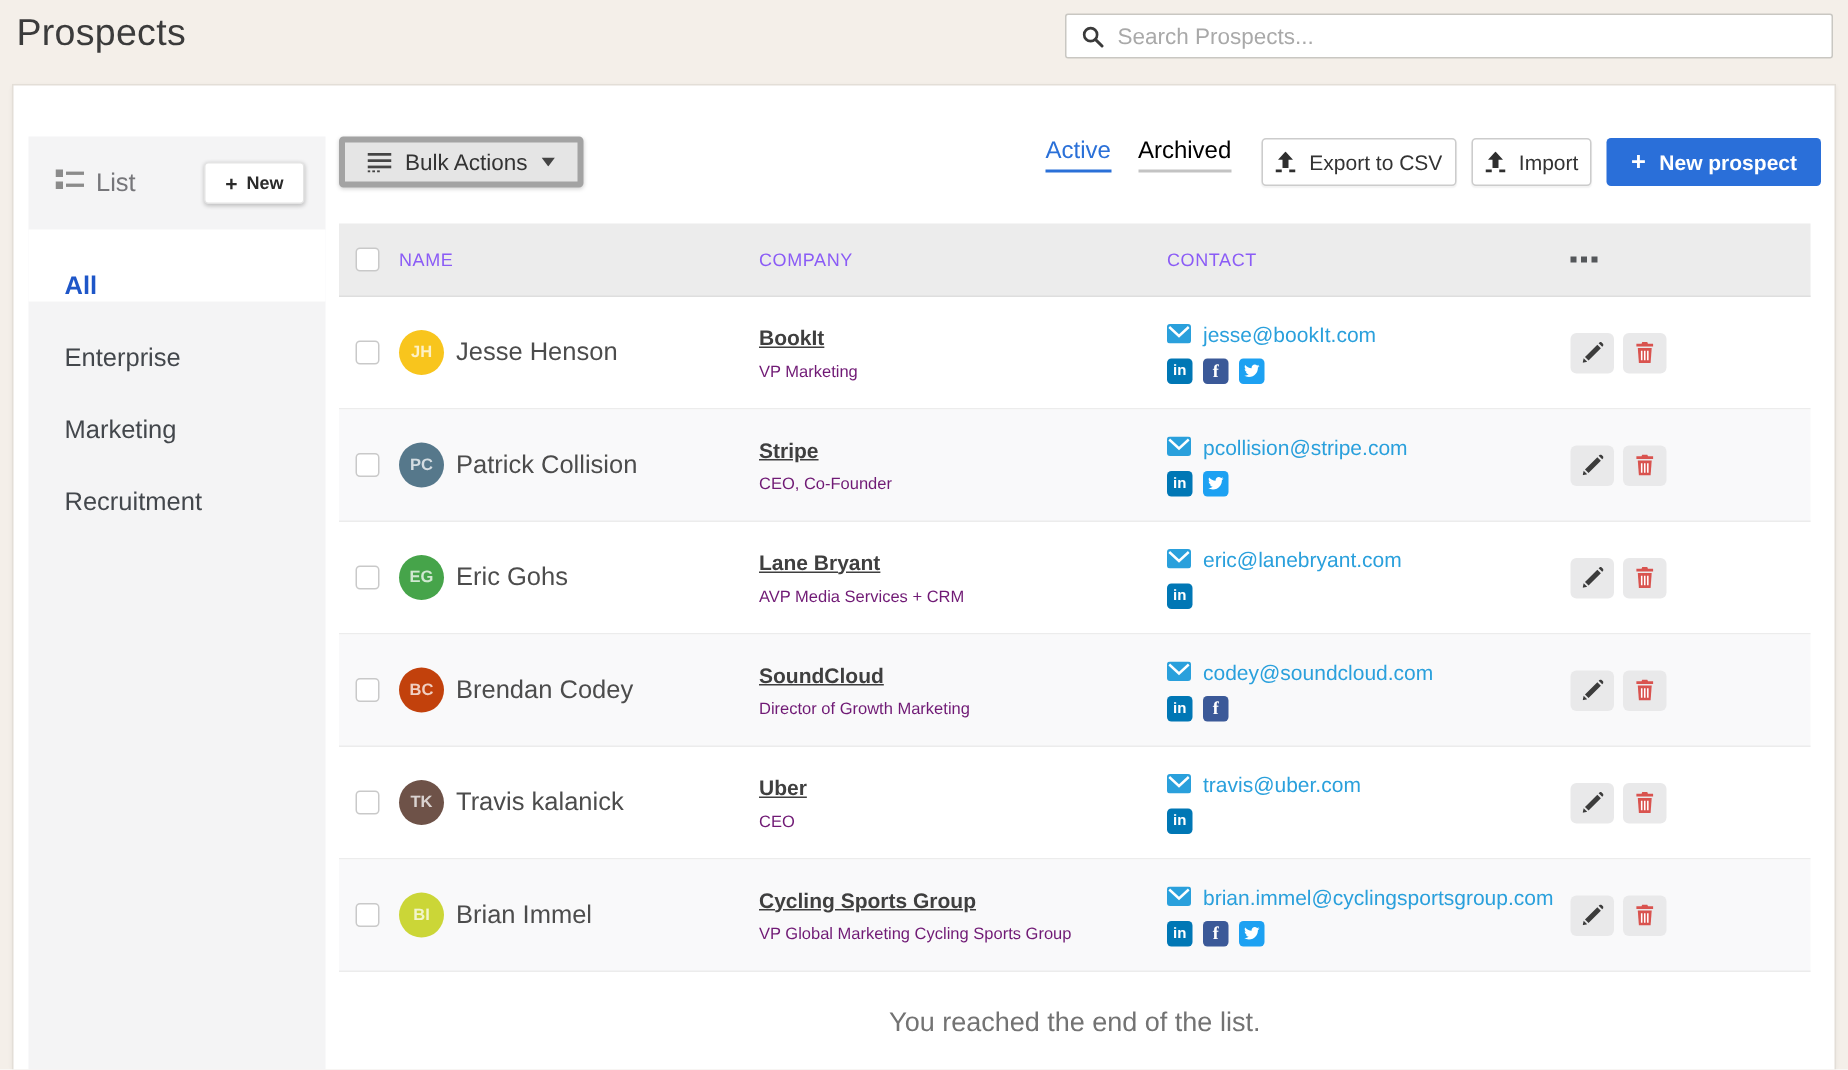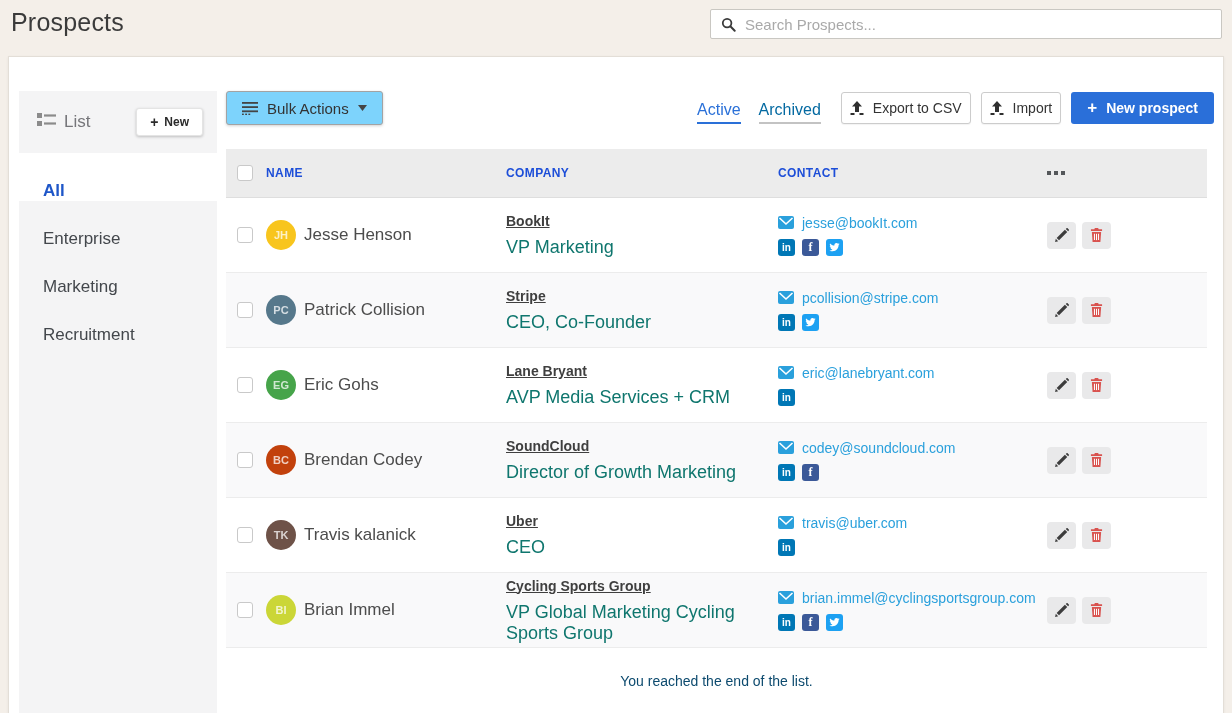--- a/index.html
+++ b/index.html
@@ -25,59 +25,59 @@
   .sidebar-head { height:62px; display:flex; align-items:center; justify-content:space-between; padding:0 14px 0 18px; }
   .sidebar-title-wrap { display:flex; gap:8px; font-size:17px; color:#76767a; }
   .new-btn { display:flex; align-items:center; gap:6px; background:#fff; border:1px solid #e4e4e4; border-radius:3px;
     box-shadow:0 1px 3px rgba(0,0,0,.22); padding:6px 13px; font-size:12px; font-weight:700; color:#2b2b2b; cursor:pointer; font-family:inherit; }
   .new-btn .plus { font-size:14px; font-weight:700; line-height:10px; }
   .sidebar-item { height:48px; display:flex; align-items:flex-end; padding:0 24px; font-size:17px; color:#43474c; cursor:pointer; }
   .sidebar-item.active { background:#fff; color:#1e56c8; font-weight:700; }
   
   .main { position:absolute; left:217px; right:9px; top:34px; bottom:0; }
   .toolbar { height:34px; display:flex; align-items:center; }
-  .bulk-btn { display:flex; align-items:center; gap:9px; height:34px; padding:0 15px; background:#7dd3fc;
-    border:1px solid #a3a3a3; border-radius:3px; box-shadow:0 1px 3px rgba(0,0,0,.18); font-size:15px; color:#333; cursor:pointer; font-family:inherit; }
-  .toolbar-right { margin-left:auto; display:flex; align-items:flex-end; gap:10px; }
+  .bulk-btn { display:flex; align-items:center; gap:9px; height:34px; padding:0 15px; background:#e5e5e5;
+    border:4px solid #a3a3a3; border-radius:3px; box-shadow:0 1px 3px rgba(0,0,0,.18); font-size:15px; color:#333; cursor:pointer; font-family:inherit; }
+  .toolbar-right { margin-left:auto; display:flex; align-items:flex-start; gap:10px; }
   .tabs { display:flex; gap:18px; margin-right:10px; }
   .tab { font-size:16px; padding-bottom:3px; border-bottom:2px solid transparent; cursor:pointer; }
   .tab.active { color:#2a70d8; border-bottom-color:#2a70d8; }
-  .tab.inactive { color:#0369a1; border-bottom-color:#c3c3c3; }
+  .tab.inactive { color:#000000; border-bottom-color:#c3c3c3; }
   .btn-light { display:flex; align-items:center; gap:9px; height:32px; padding:0 8px; background:#fff;
     border:1px solid #ccc; border-radius:3px; font-size:14px; color:#333; cursor:pointer; box-shadow:0 1px 1px rgba(0,0,0,.05); font-family:inherit; }
   .btn-primary { display:flex; align-items:center; gap:9px; height:32px; padding:0 16px; background:#2a6fd9;
     border:none; border-radius:3px; font-size:14px; font-weight:700; color:#fff; cursor:pointer; font-family:inherit; }
   .btn-primary .plus { font-size:17px; font-weight:700; line-height:10px; }
   
   .table { margin-top:24px; margin-right:7px; }
   .thead, .row { display:grid; grid-template-columns:40px 240px 272px 269px 1fr; align-items:center; }
-  .thead { height:49px; background:#ececec; font-size:12px; font-weight:700; color:#1d4ed8; letter-spacing:.4px; border-bottom:1px solid #dedede; }
+  .thead { height:49px; background:#ececec; font-size:12px; font-weight:400; color:#8b5cf6; letter-spacing:.4px; border-bottom:1px solid #dedede; }
   .check-cell { padding-left:11px; }
   .checkbox { display:block; width:16px; height:16px; background:#fff; border:1px solid #c9c9c9; border-radius:3px; cursor:pointer; }
   .dots { display:flex; gap:3px; }
   .dots i { width:4px; height:4px; background:#54575a; display:block; }
   .row { height:75px; background:#fff; border-bottom:1px solid #ececec; }
   .row.alt { background:#f9f9fa; }
   .cell-name { display:flex; align-items:center; gap:8px; }
   .avatar { width:30px; height:30px; border-radius:50%; display:flex; align-items:center; justify-content:center;
     font-size:11px; font-weight:700; color:rgba(255,255,255,.75); flex:0 0 auto; }
   .pname { font-size:17px; color:#4c4c4c; }
   .company-link { font-size:14px; font-weight:700; color:#3f3f3f; text-decoration:underline; cursor:pointer; }
-  .company-title { font-size:18px; color:#0f766e; margin-top:7px; }
+  .company-title { font-size:11px; color:#701a75; margin-top:7px; }
   .email-line { display:flex; align-items:center; gap:8px; font-size:14px; color:#2aa0dc; cursor:pointer; }
   .social-line { display:flex; gap:7px; margin-top:8px; }
   .social { width:17px; height:17px; border-radius:3px; display:flex; align-items:center; justify-content:center;
     color:#fff; font-weight:700; cursor:pointer; }
   .social.li { background:#0077b5; font-size:10px; }
   .social.fb { background:#3b5998; font-size:12px; font-family:"Liberation Serif",serif; }
   .social.tw { background:#1da1f2; }
   .cell-actions { display:flex; gap:6px; }
   .action-btn { width:29px; height:27px; background:#e9e9ea; border:none; border-radius:4px; display:flex;
     align-items:center; justify-content:center; cursor:pointer; }
-  .table-footer { height:66px; display:flex; align-items:center; justify-content:center; font-size:14px; color:#0c4a6e; }
+  .table-footer { height:66px; display:flex; align-items:center; justify-content:center; font-size:18px; color:#737373; }
 </style>
 </head>
 <body>
 
 <div class="topbar">
   <h1 class="page-title">Prospects</h1>
   <div class="search-box">
     <svg width="15" height="15" viewBox="0 0 16 16">
       <circle cx="6.5" cy="6.5" r="4.6" fill="none" stroke="#3a3a3a" stroke-width="1.9"></circle>
       <line x1="10.2" y1="10.2" x2="14.6" y2="14.6" stroke="#3a3a3a" stroke-width="2.1" stroke-linecap="round"></line>

